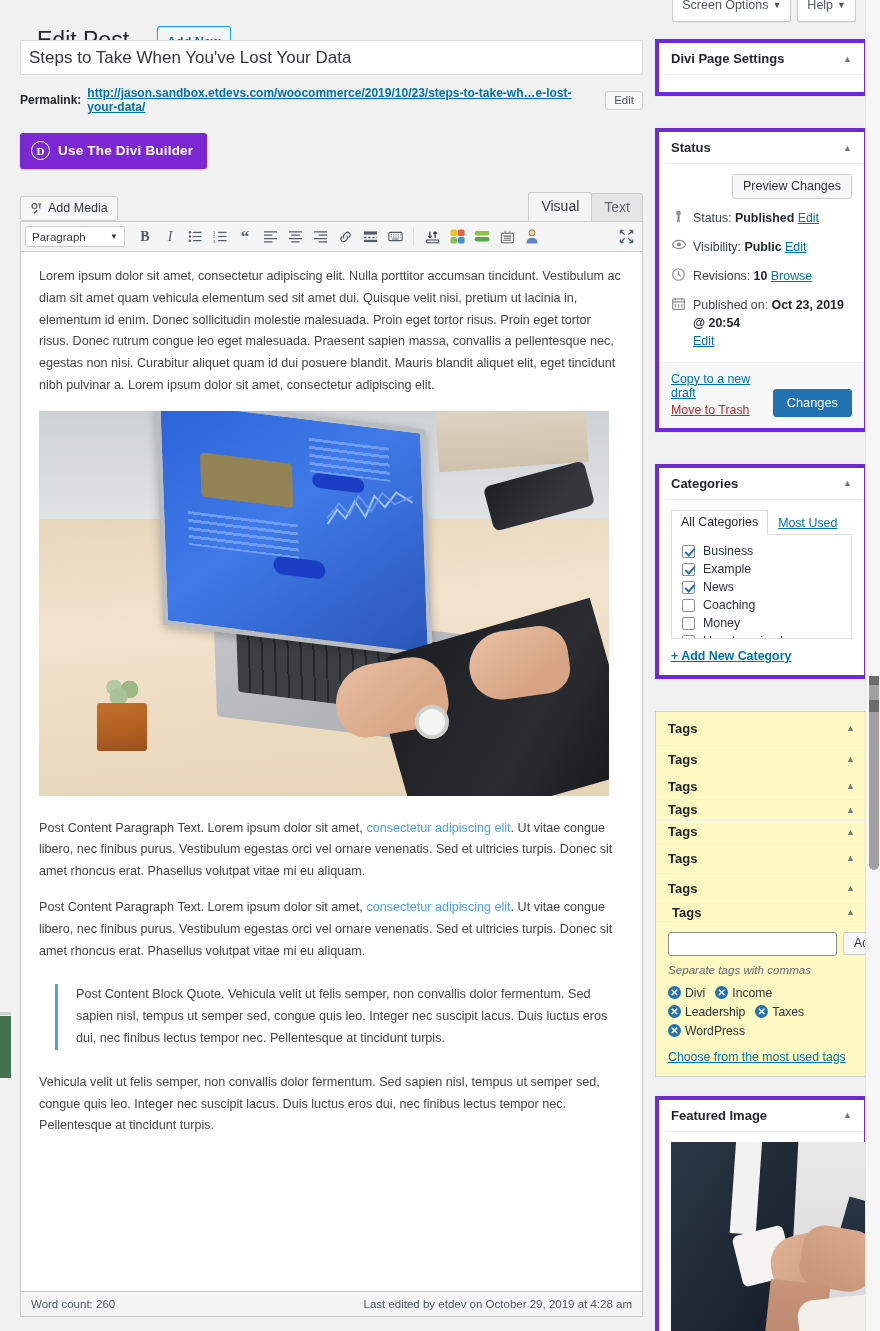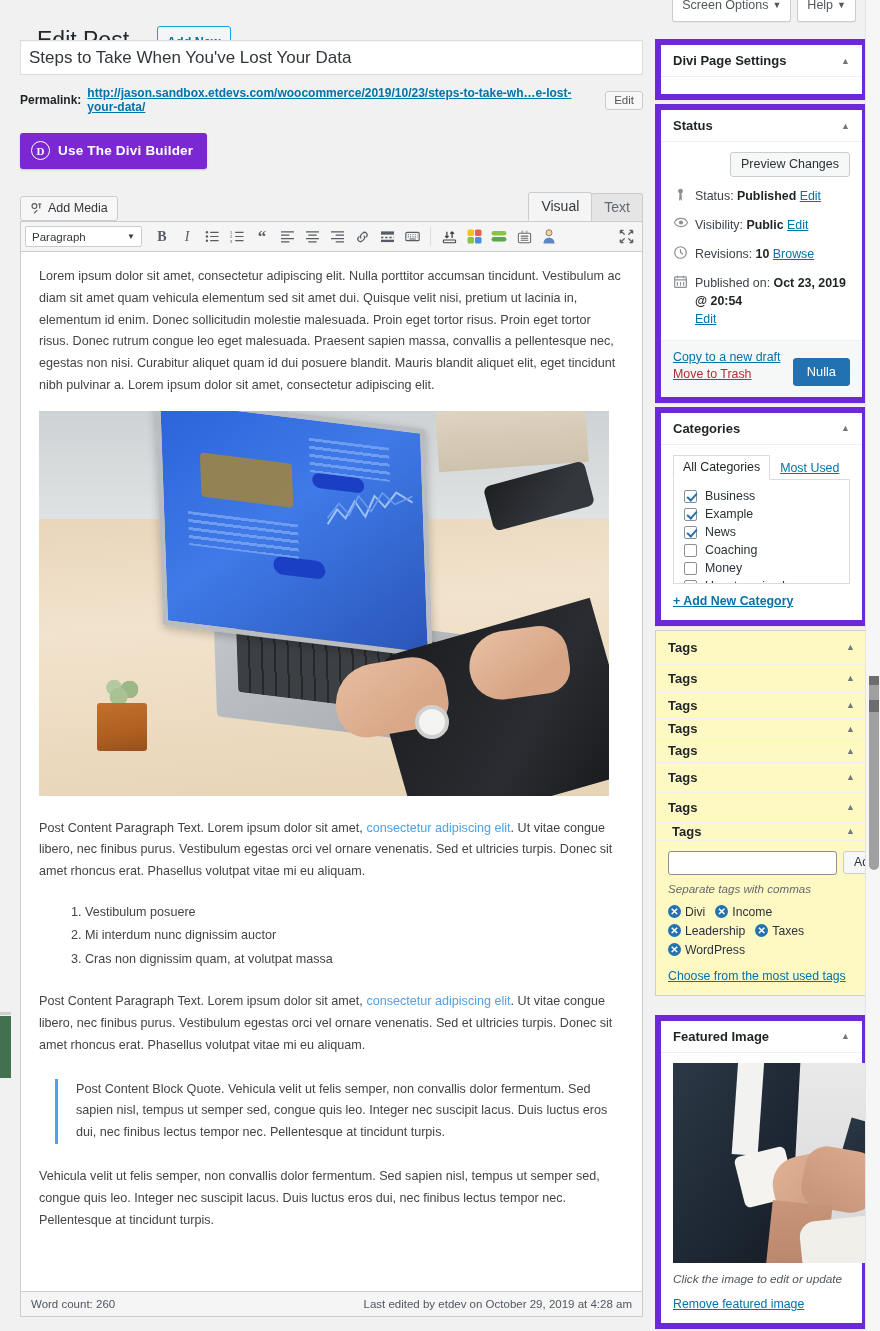--- a/index.html
+++ b/index.html
@@ -127,21 +127,21 @@
   }
   .etab.active { background: #f5f5f5; color: #32373c; border-bottom: 1px solid #f5f5f5; }
 
   .mce-toolbar {
     border: 1px solid #ccc; background: #f5f5f5;
     height: 31px; display: flex; align-items: center;
     padding: 0 4px; gap: 1px; position: relative;
   }
   .fmt-select {
     border: 1px solid #ccc; background: #fff; border-radius: 2px;
-    font-size: 11.5px; color: #32373c; height: 21px; width: 117px;
+    font-size: 11.5px; color: #32373c; height: 21px; width: 100px;
     display: flex; align-items: center; justify-content: space-between;
     padding: 0 6px; margin-right: 7px; cursor: pointer;
   }
   .fmt-select .cv { font-size: 8px; }
   .tb-btn {
     width: 24px; height: 24px; display: flex;
     align-items: center; justify-content: center;
     font-size: 14px; color: #555d66; cursor: pointer; border-radius: 2px;
   }
   .tb-sep { width: 1px; height: 19px; background: #ddd; margin: 0 5px; }
@@ -260,22 +260,22 @@
   .editor-status {
     border: 1px solid #ccc; border-top: none; background: #f5f5f5;
     height: 25px; display: flex; align-items: center;
     justify-content: space-between; padding: 0 10px;
     font-size: 11.5px; color: #50575e;
   }
 
   
   .sidebar { position: absolute; left: 644px; top: 39px; width: 213px; }
   .postbox {
-    background: #fff; border: 6px solid #6d28d9;
-    margin-bottom: 4px; box-shadow: 0 1px 1px rgba(0,0,0,.04);
+    background: #fff; border: 4px solid #6d28d9;
+    margin-bottom: 32px; box-shadow: 0 1px 1px rgba(0,0,0,.04);
   }
   .pb-head {
     height: 32px; display: flex; align-items: center;
     justify-content: space-between; padding: 0 12px;
     border-bottom: 1px solid #f0f0f1;
     font-size: 13px; font-weight: bold; color: #1d2327;
     cursor: pointer;
   }
   .toggle-arrow { color: #72777c; font-size: 9px; }
   .pb-inner { padding: 10px 12px 12px; }
@@ -616,25 +616,20 @@
           <div class="ph-plant"></div>
           <div class="ph-plant-pot"></div>
           <div class="ph-arm"></div>
           <div class="ph-hand1"></div>
           <div class="ph-hand2"></div>
           <div class="ph-watch"></div>
         </div>
 
         <p><span>Post Content Paragraph Text. Lorem ipsum dolor sit amet, </span><a>consectetur adipiscing elit</a><span>. Ut vitae congue libero, nec finibus purus. Vestibulum egestas orci vel ornare venenatis. Sed et ultricies turpis. Donec sit amet rhoncus erat. Phasellus volutpat vitae mi eu aliquam.</span></p>
 
-        <ol>
-          <li>Vestibulum posuere</li>
-          <li>Mi interdum nunc dignissim auctor</li>
-          <li>Cras non dignissim quam, at volutpat massa</li>
-        </ol>
 
         <p><span>Post Content Paragraph Text. Lorem ipsum dolor sit amet, </span><a>consectetur adipiscing elit</a><span>. Ut vitae congue libero, nec finibus purus. Vestibulum egestas orci vel ornare venenatis. Sed et ultricies turpis. Donec sit amet rhoncus erat. Phasellus volutpat vitae mi eu aliquam.</span></p>
 
         <blockquote>
           <p>Post Content Block Quote. Vehicula velit ut felis semper, non convallis dolor fermentum. Sed sapien nisl, tempus ut semper sed, congue quis leo. Integer nec suscipit lacus. Duis luctus eros dui, nec finibus lectus tempor nec. Pellentesque at tincidunt turpis.</p>
         </blockquote>
 
         <p>Vehicula velit ut felis semper, non convallis dolor fermentum. Sed sapien nisl, tempus ut semper sed, congue quis leo. Integer nec suscipit lacus. Duis luctus eros dui, nec finibus lectus tempor nec. Pellentesque at tincidunt turpis.</p>
       </div>
 
@@ -719,21 +714,21 @@
             <span class="lnk">Edit</span>
           </span>
         </div>
       </div>
 
       <div class="pub-actions">
         <div class="pub-left">
           <span class="lnk">Copy to a new draft</span>
           <span class="trash-lnk">Move to Trash</span>
         </div>
-        <span class="update-btn">Nulla</span>
+        <span class="update-btn">Changes</span>
       </div>
     </div>
 
     <div class="postbox">
       <div class="pb-head">
         <span>Categories</span>
         <span class="toggle-arrow">▲</span>
       </div>
       <div class="pb-inner">
         <div class="cat-tabs">

